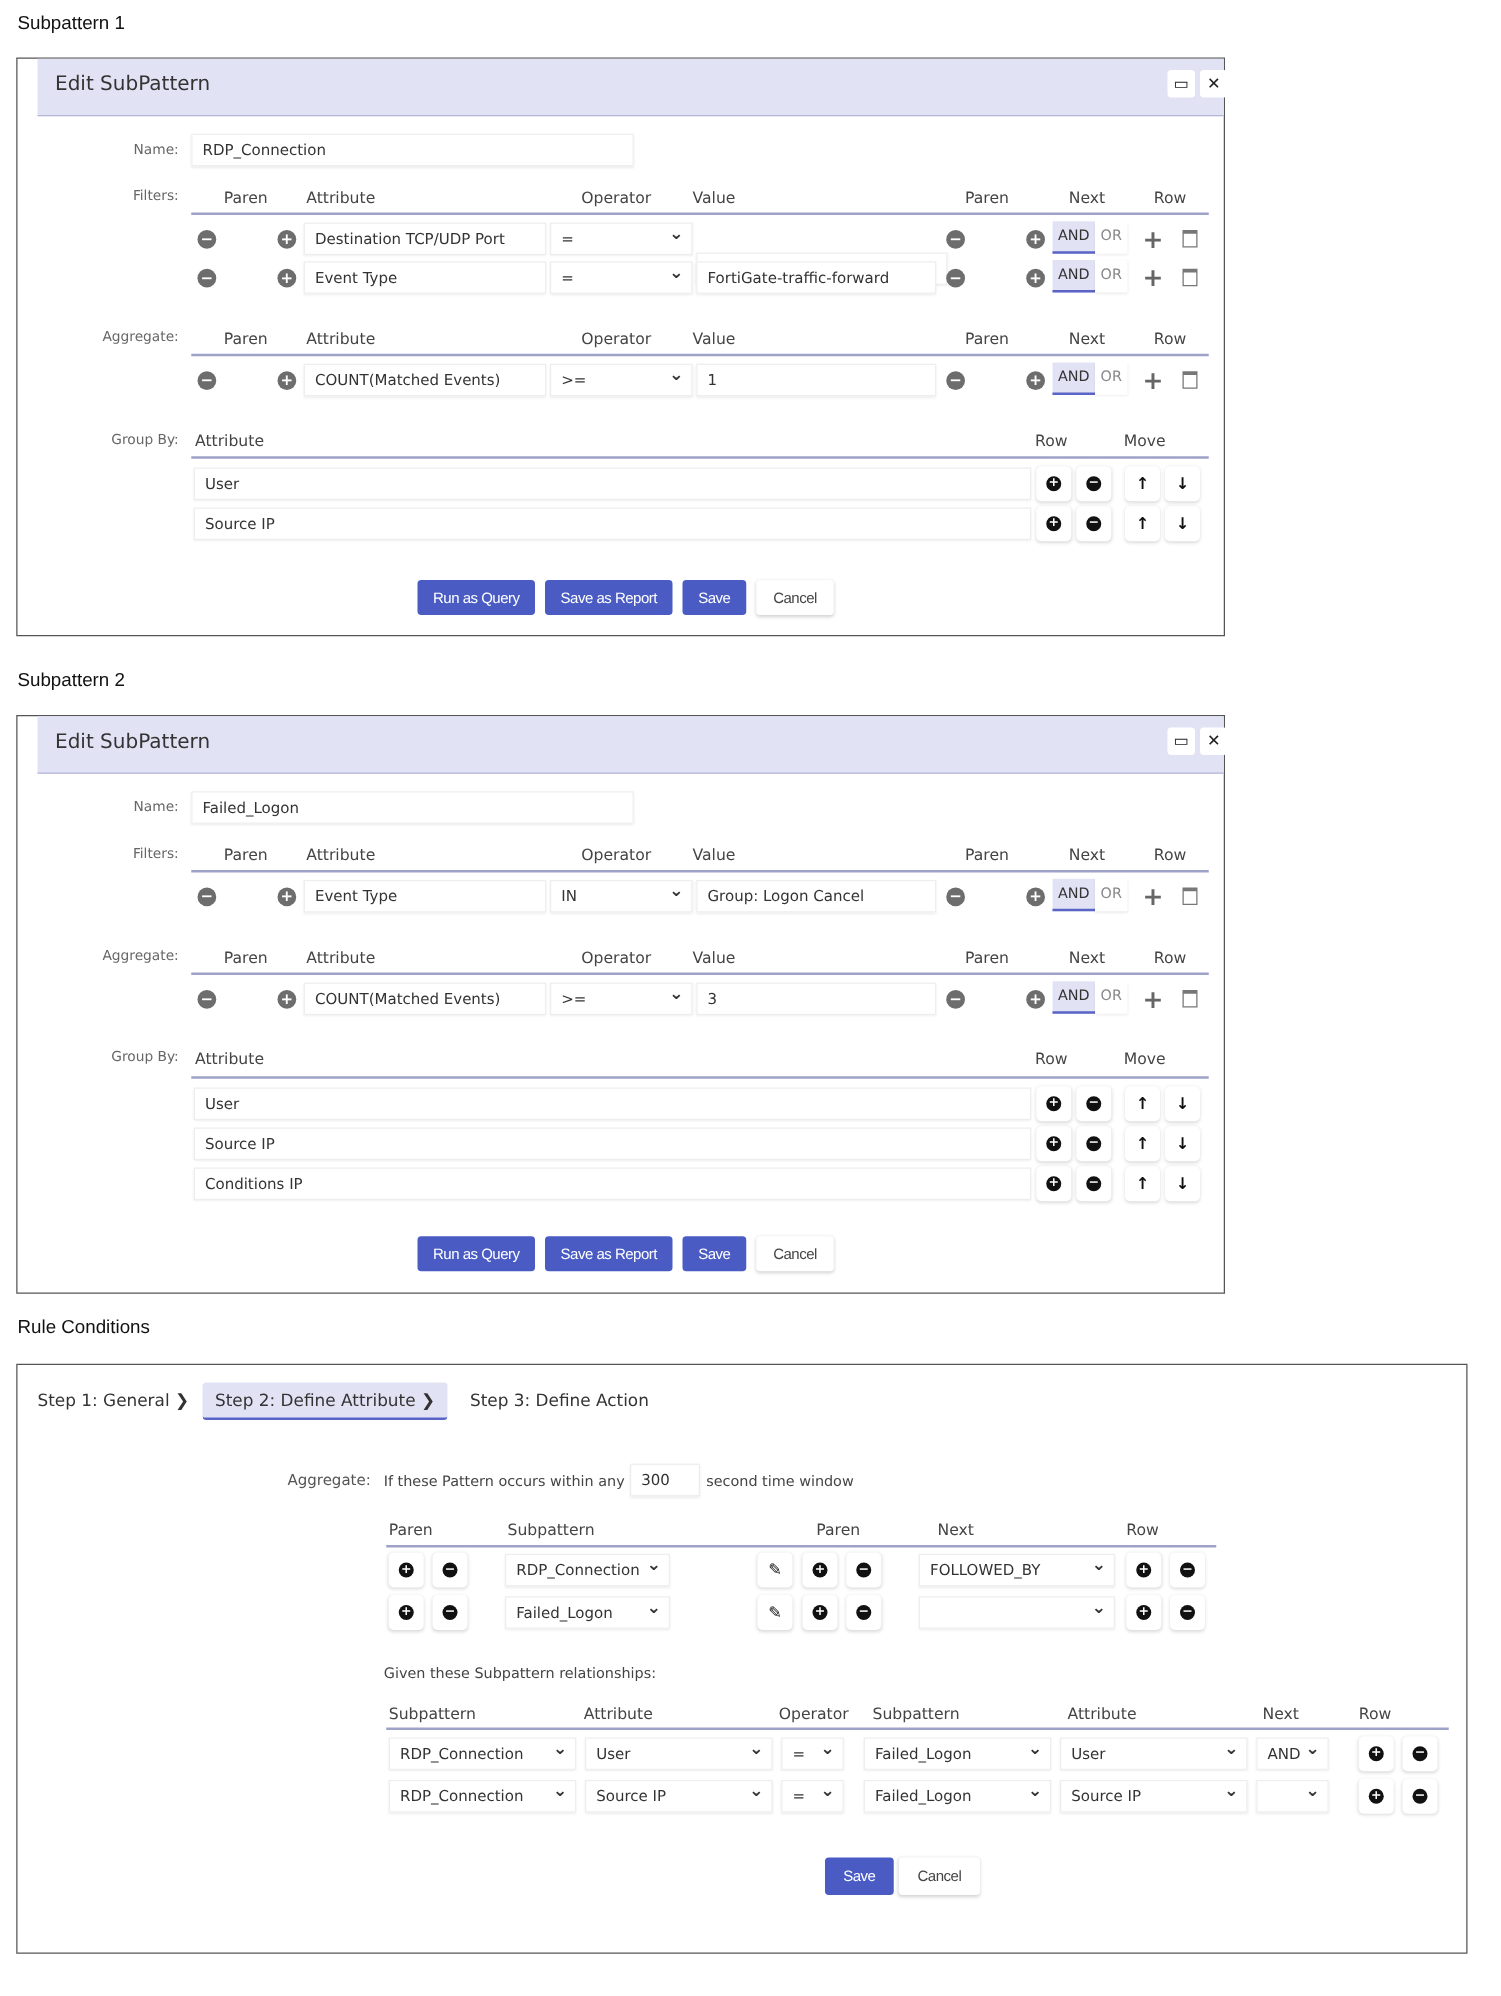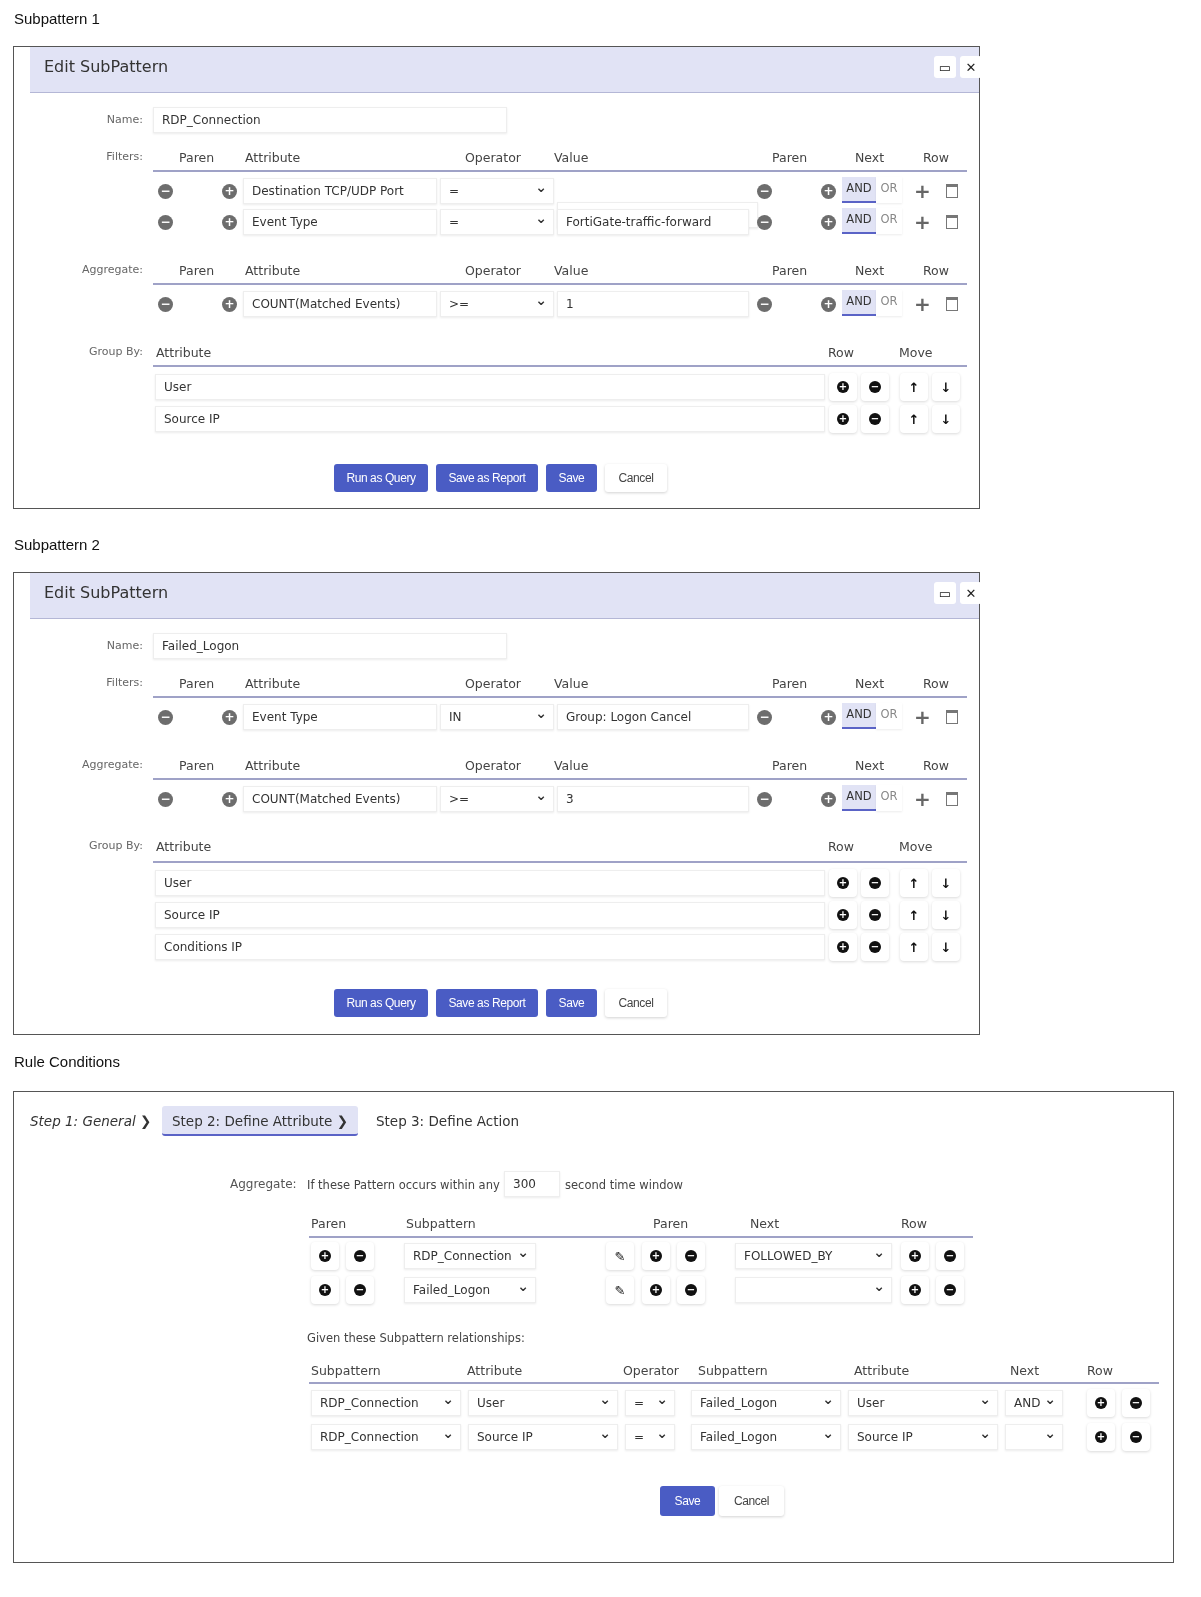--- a/index.html
+++ b/index.html
@@ -271,21 +271,21 @@
 
   <div class="btn primary" style="left:320px; top:416px; width:94px;">Run as Query</div>
   <div class="btn primary" style="left:422px; top:416px; width:102px;">Save as Report</div>
   <div class="btn primary" style="left:532px; top:416px; width:51px;">Save</div>
   <div class="btn plain" style="left:591px; top:416px; width:62px;">Cancel</div>
 </div>
 
 <div class="section-title" style="top:1053px;">Rule Conditions</div>
 
 <div class="dialog" style="top:1091px; width:1161px; height:472px;">
-  <div class="step" style="left:6px;font-style:italic;">Step 1: General ❯</div>
+  <div class="step" style="left:6px;">Step 1: General ❯</div>
   <div class="step active" style="left:148px;">Step 2: Define Attribute ❯</div>
   <div class="step" style="left:352px;">Step 3: Define Action</div>
 
   <div class="plain-text" style="left:216px; top:85px; font-size:12px; color:#555;">Aggregate:</div>
   <div class="plain-text" style="left:293px; top:86px;">If these Pattern occurs within any</div>
   <div class="field" style="left:490px; top:79px; width:56px;">300</div>
   <div class="plain-text" style="left:551px; top:86px;">second time window</div>
 
   <div class="colh" style="left:297px; top:124px;">Paren</div>
   <div class="colh" style="left:392px; top:124px;">Subpattern</div>

